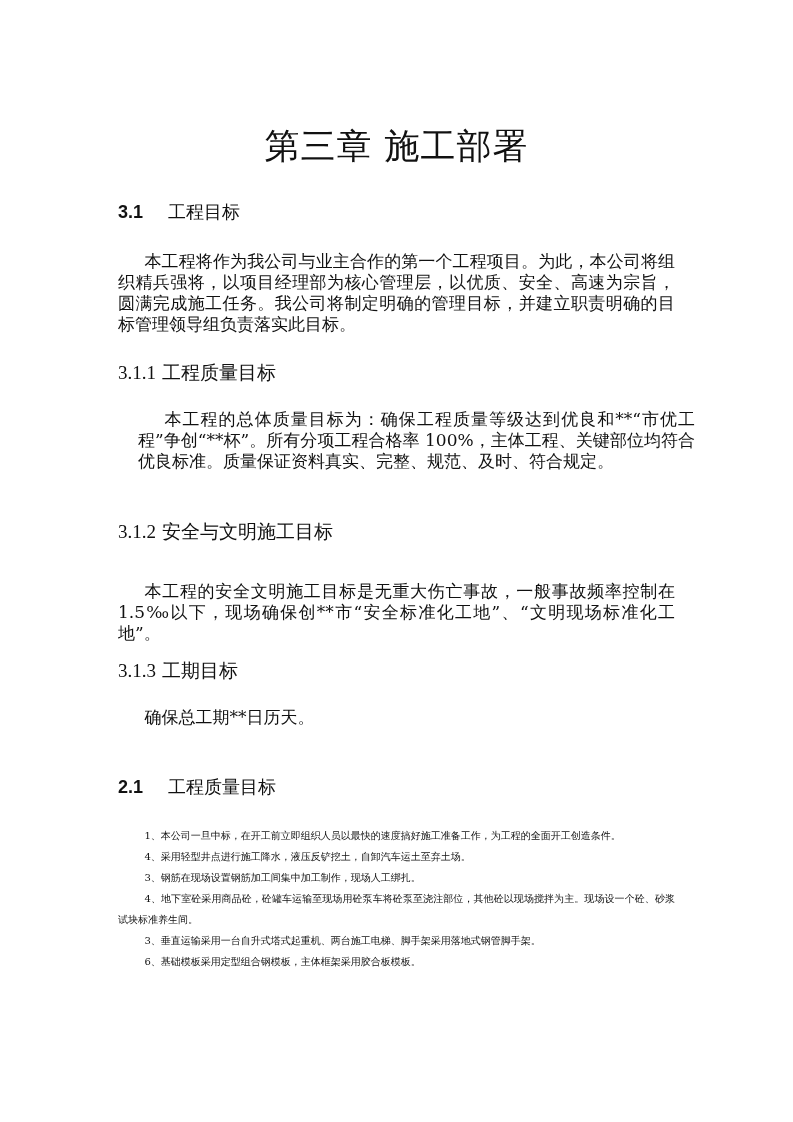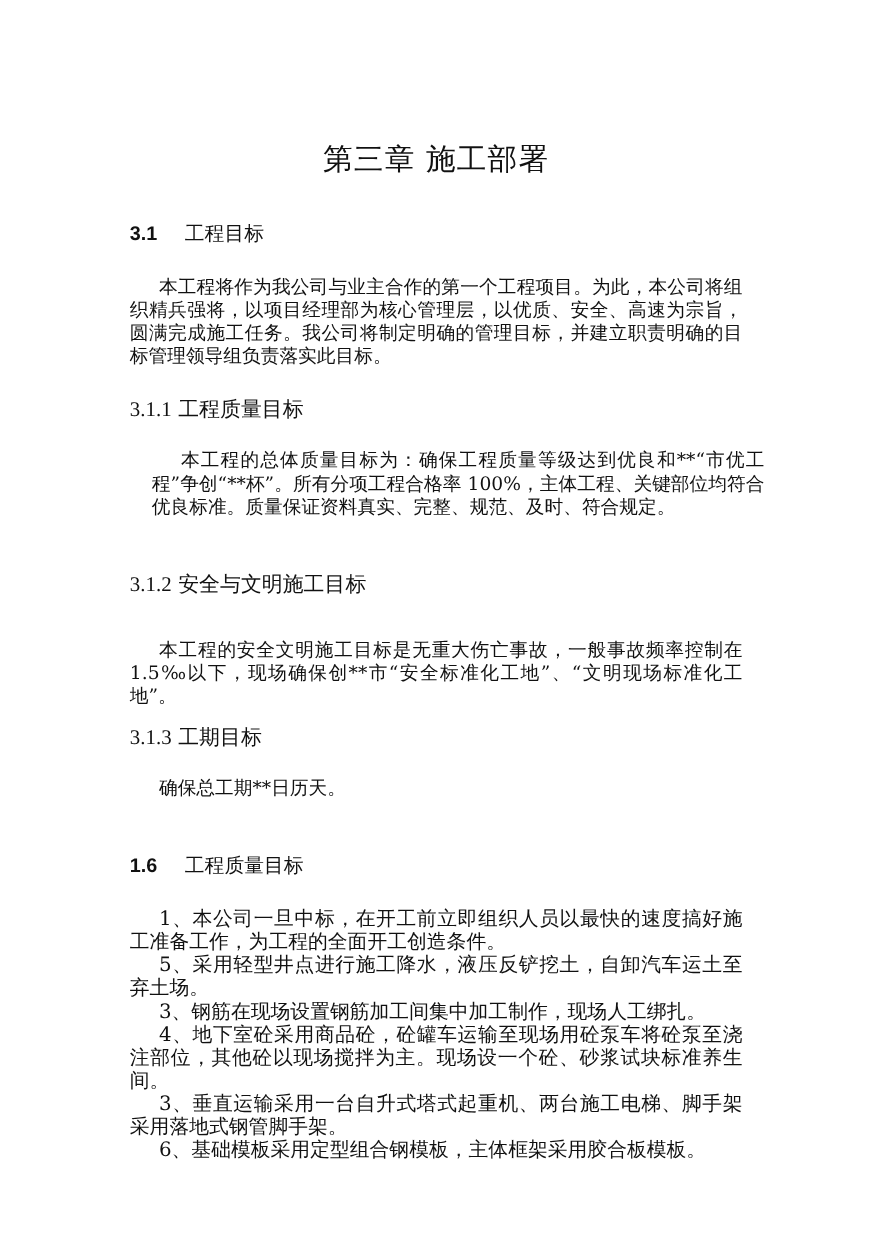--- a/index.html
+++ b/index.html
@@ -4,21 +4,21 @@
   <style>
     html, body { margin: 0; padding: 0; background: #ffffff; }
     body {
       width: 793px; height: 1122px; position: relative; overflow: hidden;
       color: #111111;
       font-family: "DejaVu Serif", "Liberation Serif", serif;
     }
     .page { position: absolute; left: 118px; top: 0; width: 557px; }
     .chapter-title {
       position: absolute; left: 0; width: 557px; top: 128px;
-      text-align: center; font-size: 27px; line-height: 36px;
+      text-align: center; font-size: 35px; line-height: 36px;
       font-family: "DejaVu Sans", "Liberation Sans", sans-serif;
       font-weight: normal; margin: 0; letter-spacing: 1px;
     }
     .h2 {
       position: absolute; left: 0; margin: 0;
       font-size: 18px; line-height: 26px; font-weight: normal;
       font-family: "DejaVu Sans", "Liberation Sans", sans-serif;
     }
     .h2 .num { font-weight: bold; font-family: "Liberation Sans", sans-serif; display: inline-block; width: 50px; }
     .h3 {
@@ -28,21 +28,21 @@
     }
     .h3 .num { font-weight: normal; font-family: "Liberation Serif", serif; margin-right: 6px; }
     .para {
       position: absolute; left: 0; width: 557px; margin: 0;
       font-size: 17px; line-height: 21px; text-align: justify;
       text-indent: 26.5px;
       font-family: "DejaVu Serif", "Liberation Serif", serif;
     }
     .list { position: absolute; left: 0; width: 557px; margin: 0; padding: 0; list-style: none; }
     .list li {
-      font-size: 18px; line-height: 21px; text-align: justify; text-indent: 26.5px;
+      font-size: 10px; line-height: 21px; text-align: justify; text-indent: 26.5px;
       font-family: "DejaVu Serif", "Liberation Serif", serif;
     }
   </style>
 </head>
 <body>
 
 <div class="page">
 
   <h1 class="chapter-title">第三章 施工部署</h1>
 
@@ -60,24 +60,24 @@
     <span class="num">3.1.2</span><span>安全与文明施工目标</span>
   </h3>
   <p class="para" style="top:581px;">本工程的安全文明施工目标是无重大伤亡事故，一般事故频率控制在 1.5‰以下，现场确保创**市“安全标准化工地”、“文明现场标准化工地”。</p>
 
   <h3 class="h3" style="top:657px;">
     <span class="num">3.1.3</span><span>工期目标</span>
   </h3>
   <p class="para" style="top:707px;">确保总工期**日历天。</p>
 
   <h2 class="h2" style="top:774px;">
-    <span class="num">1.6</span><span>工程质量目标</span>
+    <span class="num">2.1</span><span>工程质量目标</span>
   </h2>
   <ul class="list" style="top:825px;">
     <li>1、本公司一旦中标，在开工前立即组织人员以最快的速度搞好施工准备工作，为工程的全面开工创造条件。</li>
-    <li>5、采用轻型井点进行施工降水，液压反铲挖土，自卸汽车运土至弃土场。</li>
+    <li>4、采用轻型井点进行施工降水，液压反铲挖土，自卸汽车运土至弃土场。</li>
     <li>3、钢筋在现场设置钢筋加工间集中加工制作，现场人工绑扎。</li>
     <li>4、地下室砼采用商品砼，砼罐车运输至现场用砼泵车将砼泵至浇注部位，其他砼以现场搅拌为主。现场设一个砼、砂浆试块标准养生间。</li>
     <li>3、垂直运输采用一台自升式塔式起重机、两台施工电梯、脚手架采用落地式钢管脚手架。</li>
     <li>6、基础模板采用定型组合钢模板，主体框架采用胶合板模板。</li>
   </ul>
 
 </div>
 
 </body></html>

